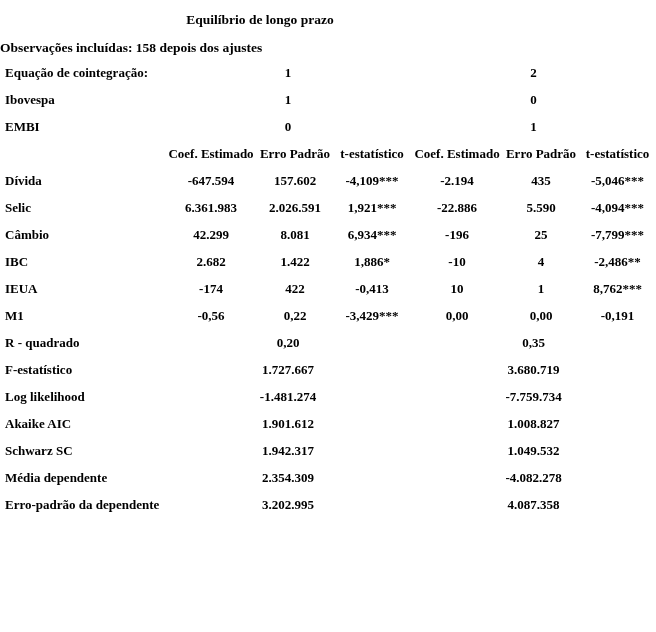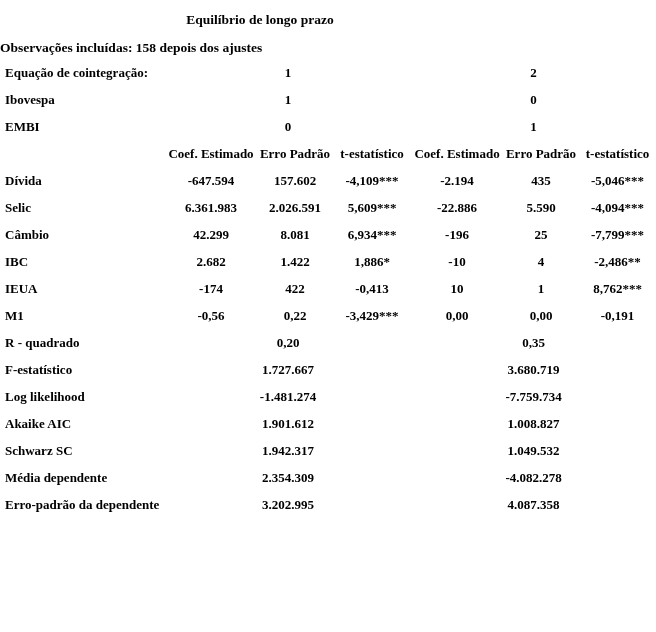--- a/index.html
+++ b/index.html
@@ -96,21 +96,21 @@
         <td class="val">157.602</td>
         <td class="val">-4,109***</td>
         <td class="val">-2.194</td>
         <td class="val">435</td>
         <td class="val">-5,046***</td>
       </tr>
       <tr>
         <td class="lbl">Selic</td>
         <td class="val">6.361.983</td>
         <td class="val">2.026.591</td>
-        <td class="val">5,609***</td>
+        <td class="val">1,921***</td>
         <td class="val">-22.886</td>
         <td class="val">5.590</td>
         <td class="val">-4,094***</td>
       </tr>
       <tr>
         <td class="lbl">Câmbio</td>
         <td class="val">42.299</td>
         <td class="val">8.081</td>
         <td class="val">6,934***</td>
         <td class="val">-196</td>

